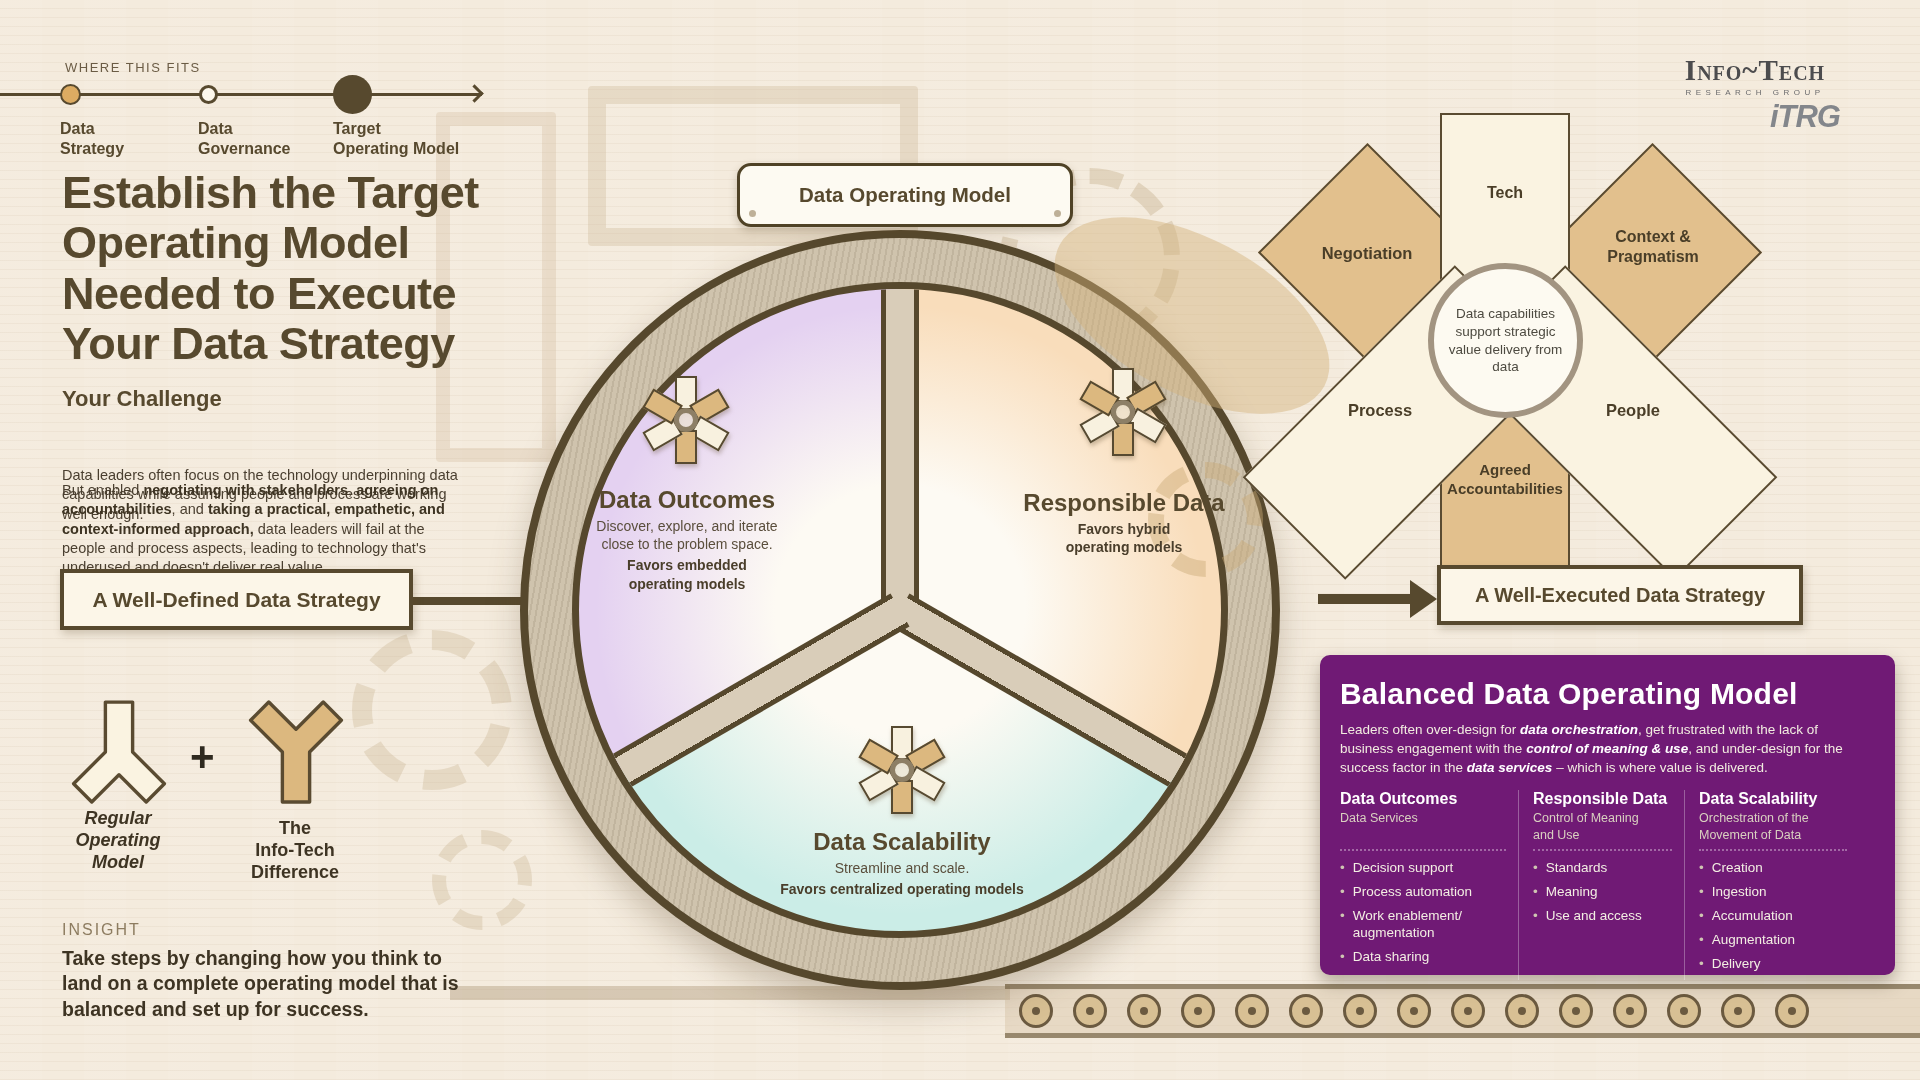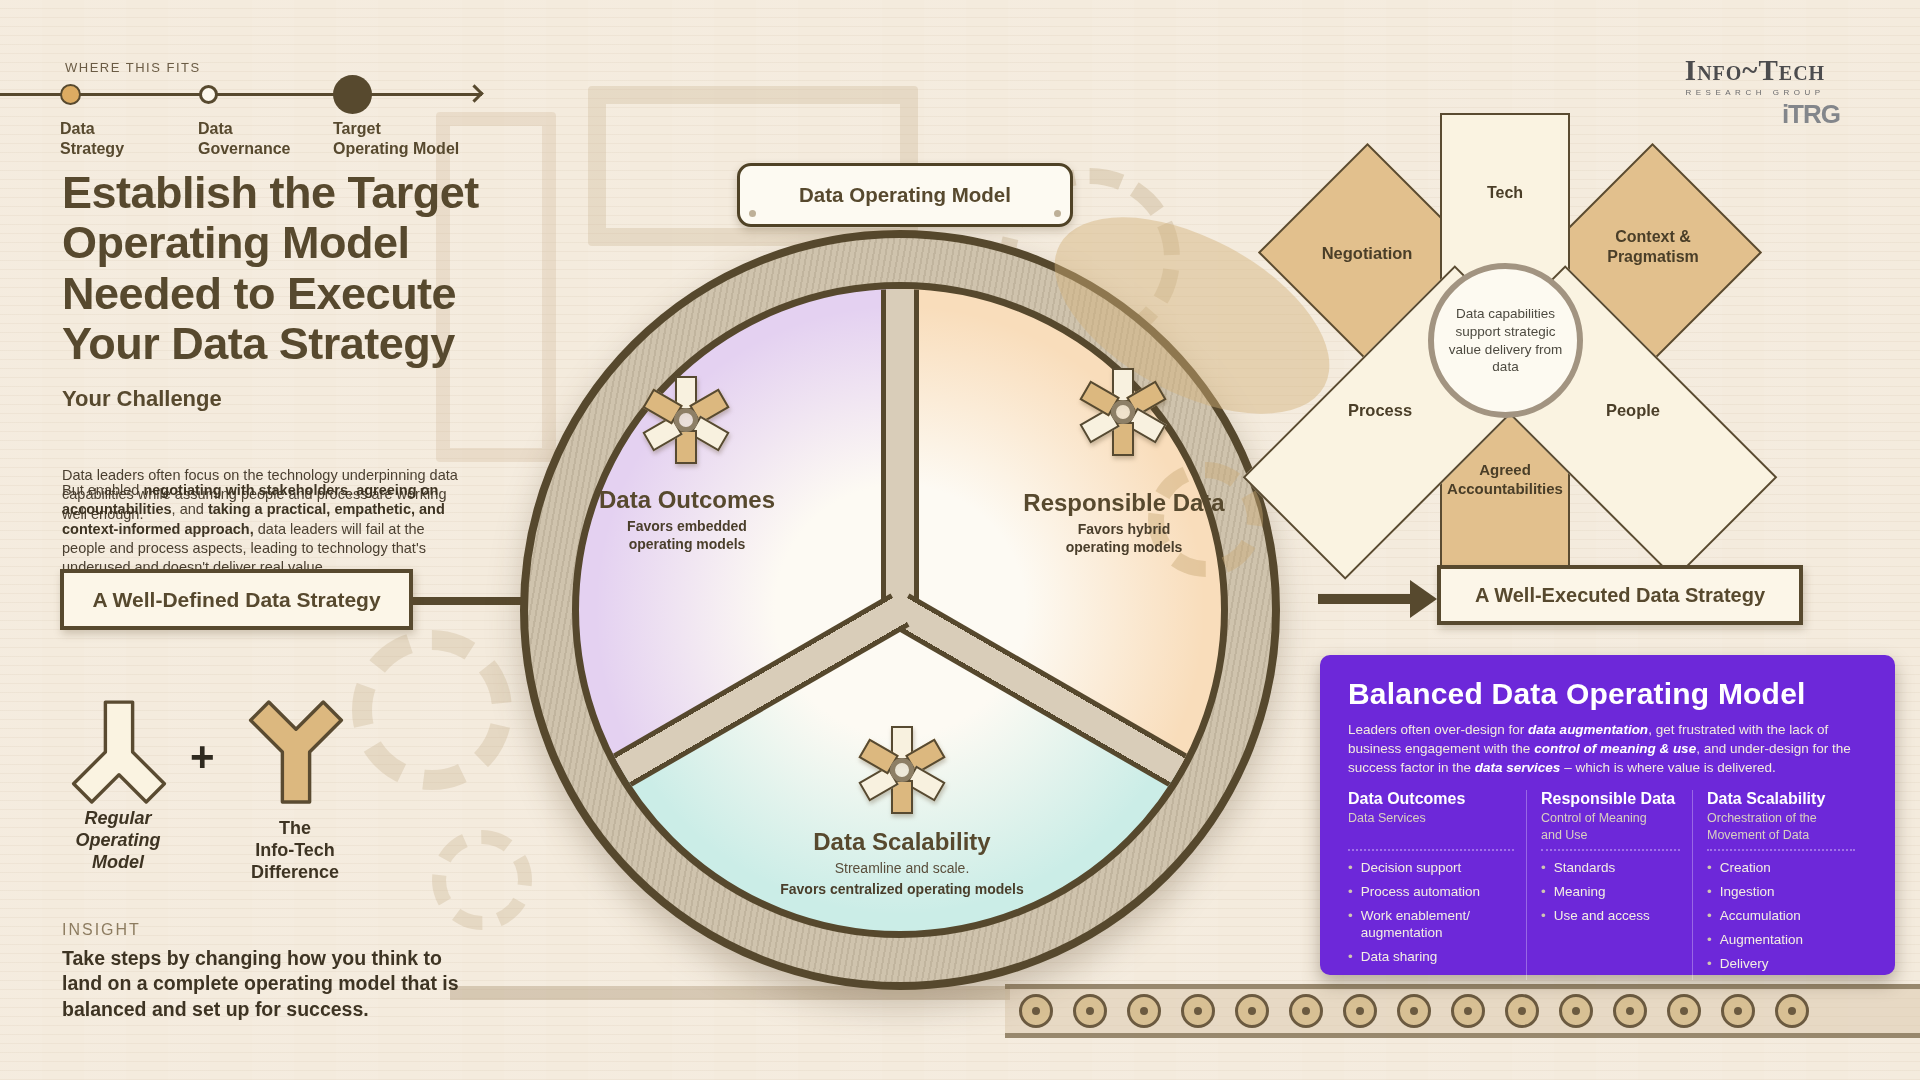--- a/index.html
+++ b/index.html
@@ -47,21 +47,21 @@
   .tl-step { font-size:16px; font-weight:700; color:#57492e; line-height:1.22; z-index:2; }
   .step1 { left:60px;  top:119px; }
   .step2 { left:198px; top:119px; }
   .step3 { left:333px; top:119px; }
 
   
   .logo { left:1660px; top:56px; width:190px; text-align:center; z-index:2; }
   .logo-name { font-family:"Liberation Serif", serif; font-variant:small-caps; font-weight:700;
                font-size:29px; color:#4c4c4e; letter-spacing:1px; line-height:1; }
   .logo-tag { font-size:8px; letter-spacing:4.5px; color:#6b6b6d; margin-top:3px; }
-  .logo-abbr { font-size:26px; font-weight:800; color:#83868b;
+  .logo-abbr { font-size:31px; font-weight:800; font-style:italic; color:#83868b;
                text-align:right; padding-right:10px; margin-top:2px; letter-spacing:-1px; }
 
   
   .headline { left:62px; top:168px; font-size:45px; font-weight:800; line-height:1.12;
               color:#57492e; letter-spacing:-.5px; z-index:2; }
   .ch-head { left:62px; top:386px; font-size:22px; font-weight:800; z-index:2; }
   .para { left:62px; width:402px; font-size:14.5px; line-height:1.33; color:#4a3f30; z-index:2; }
   .p1 { top:418px;margin-top:48px; }
   .p2 { top:481px; }
   .para b { color:#3e3423;text-align:right; }
@@ -155,22 +155,22 @@
               text-align:center; font-size:13.5px; line-height:1.3; color:#4d4a40; padding:14px; }
   .f-label { font-weight:800; text-align:center; color:#4a3e28; z-index:6; line-height:1.25; }
   .fl-tech    { left:155px; top:88px;  width:130px; font-size:16px; }
   .fl-neg     { left:2px;   top:148px; width:160px; font-size:16.5px; }
   .fl-ctx     { left:288px; top:132px; width:160px; font-size:16px; }
   .fl-process { left:25px;  top:305px; width:140px; font-size:16.5px; }
   .fl-people  { left:278px; top:305px; width:140px; font-size:16.5px; }
   .fl-agreed  { left:120px; top:366px; width:200px; font-size:15px; }
 
   
-  .panel { left:1320px; top:655px; width:575px; height:320px; background:#6d28d9;
-           border-radius:10px; z-index:6; padding:22px 28px; box-shadow:0 8px 18px rgba(60,45,25,.35); }
+  .panel { left:1320px; top:655px; width:575px; height:320px; background:#701a75;
+           border-radius:10px; z-index:6; padding:22px 20px; box-shadow:0 8px 18px rgba(60,45,25,.35); }
   .panel-title { font-size:30px; font-weight:800; color:#ffffff; letter-spacing:.2px; }
   .panel-intro { margin-top:9px; width:518px; font-size:13.5px; line-height:1.42; color:#f2ece0; }
   .panel-intro b { font-style:italic; color:#ffffff; }
   .cols { display:flex; margin-top:13px; }
   .col { padding-right:12px; }
   .col + .col { border-left:1px solid rgba(255,255,255,.30); padding-left:14px; }
   .col1 { width:178px; } .col2 { width:166px; } .col3 { width:175px; }
   .col h4 { font-size:16px; font-weight:800; color:#ffffff; }
   .col .sub { font-size:12.5px; line-height:1.3; color:#d9d0c0; margin-top:2px; min-height:34px; }
   .col .dash { border-bottom:2px dotted rgba(255,255,255,.35); margin:5px 0 9px; }
@@ -290,20 +290,22 @@
       <i class="pp tan r60"></i>
       <i class="pp cream r120"></i>
       <i class="pp tan r180"></i>
       <i class="pp cream r240"></i>
       <i class="pp tan r300"></i>
       <i class="pc"></i>
   </div>
 
   <div class="abs sector sec-outcomes">
     <h3>Data Outcomes</h3>
+    <div class="desc pre">Discover, explore, and iterate
+close to the problem space.</div>
     <div class="favors pre">Favors embedded
 operating models</div>
   </div>
   <div class="abs sector sec-responsible">
     <h3>Responsible Data</h3>
     <div class="favors pre">Favors hybrid
 operating models</div>
   </div>
   <div class="abs sector sec-scalability">
     <h3>Data Scalability</h3>
@@ -328,21 +330,21 @@
     <div class="abs f-label fl-agreed pre">Agreed
 Accountabilities</div>
   </div>
 
   <div class="abs conn-right"></div>
   <div class="abs arrow-head"></div>
   <div class="abs flow-box box-out">A Well-Executed Data Strategy</div>
 
   <div class="abs panel">
     <div class="panel-title">Balanced Data Operating Model</div>
-    <p class="panel-intro"><span>Leaders often over-design for </span><b>data augmentation</b><span>, get frustrated with the lack of business engagement with the </span><b>control of meaning &amp; use</b><span>, and under-design for the success factor in the </span><b>data services</b><span> – which is where value is delivered.</span></p>
+    <p class="panel-intro"><span>Leaders often over-design for </span><b>data orchestration</b><span>, get frustrated with the lack of business engagement with the </span><b>control of meaning &amp; use</b><span>, and under-design for the success factor in the </span><b>data services</b><span> – which is where value is delivered.</span></p>
     <div class="cols">
       <div class="col col1">
         <h4>Data Outcomes</h4>
         <div class="sub pre">Data Services</div>
         <div class="dash"></div>
         <div class="bullet">
             <span class="dot">•</span>
             <span class="pre">Decision support</span>
           </div>
         <div class="bullet">

